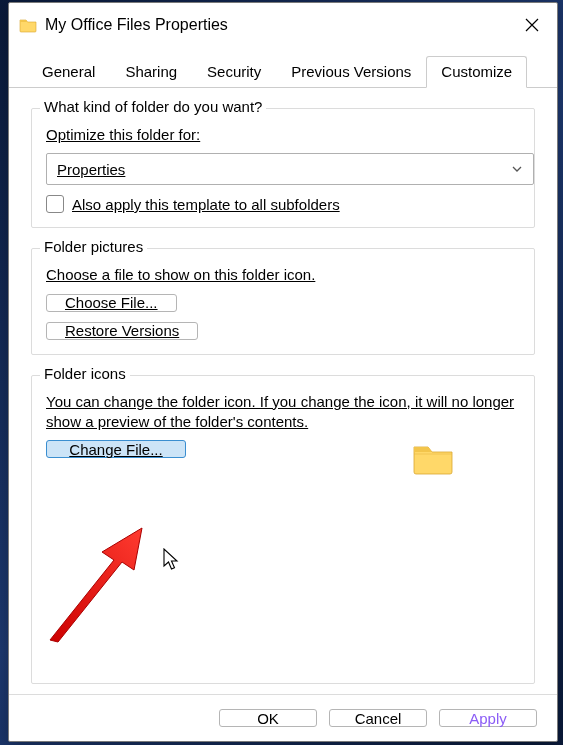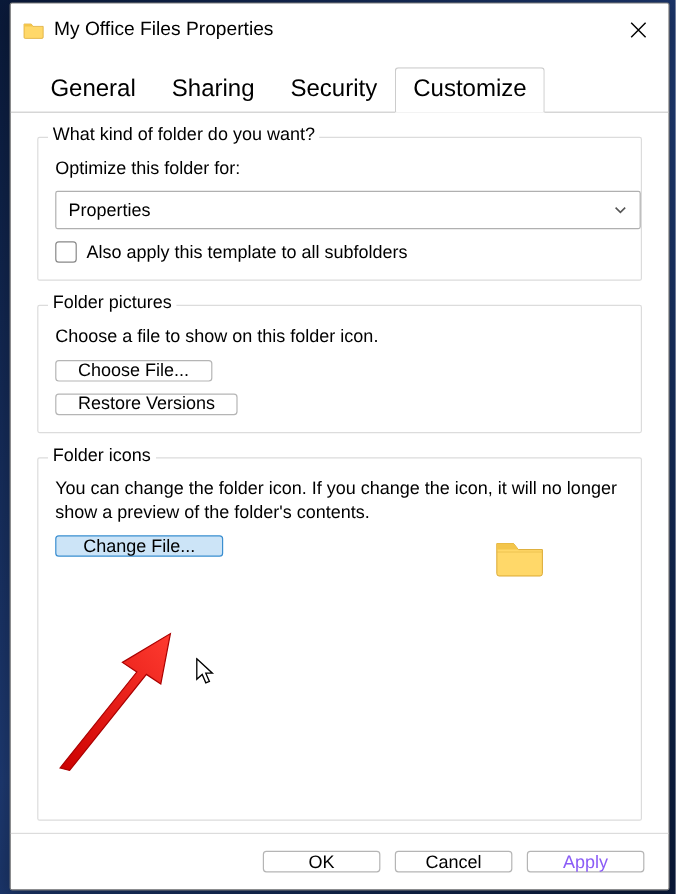--- a/index.html
+++ b/index.html
@@ -48,21 +48,21 @@
     cursor: pointer;
   }
   .tabbar {
     display: flex;
     padding: 8px 18px 0 18px;
     border-bottom: 1px solid #ccc;
     gap: 0;
   }
   .tab {
     padding: 6px 14px 7px 14px;
-    font-size: 20px;
+    font-size: 15px;
     color: #000;
     cursor: pointer;
     position: relative;
     top: 1px;
     border: 1px solid transparent;
   }
   .tab.active {
     border: 1px solid #ccc;
     border-bottom: 1px solid #fff;
     background: #fff;
@@ -75,20 +75,21 @@
     flex-direction: column;
     gap: 12px;
     overflow: hidden;
   }
   .groupbox {
     border: 1px solid #dcdcdc;
     border-radius: 2px;
     padding: 12px 0 14px 14px;
     position: relative;
     margin-top: 8px;
+    text-decoration: underline;
   }
   .groupbox .legend {
     position: absolute;
     top: -11px;
     left: 8px;
     background: #fff;
     padding: 0 4px;
     font-size: 15px;
   }
   .helptext {
@@ -198,20 +199,21 @@
       <svg width="14" height="14" viewBox="0 0 14 14">
         <path d="M1 1 L13 13 M13 1 L1 13" stroke="#000" stroke-width="1.2" fill="none"></path>
       </svg>
     </div>
   </div>
 
   <div class="tabbar">
     <div class="tab">General</div>
     <div class="tab">Sharing</div>
     <div class="tab">Security</div>
+    <div class="tab">Previous Versions</div>
     <div class="tab active">Customize</div>
   </div>
 
   <div class="content">
 
     <div class="groupbox">
       <div class="legend">What kind of folder do you want?</div>
       <div class="helptext">Optimize this folder for:</div>
       <div class="select">
         <span>Properties</span>

